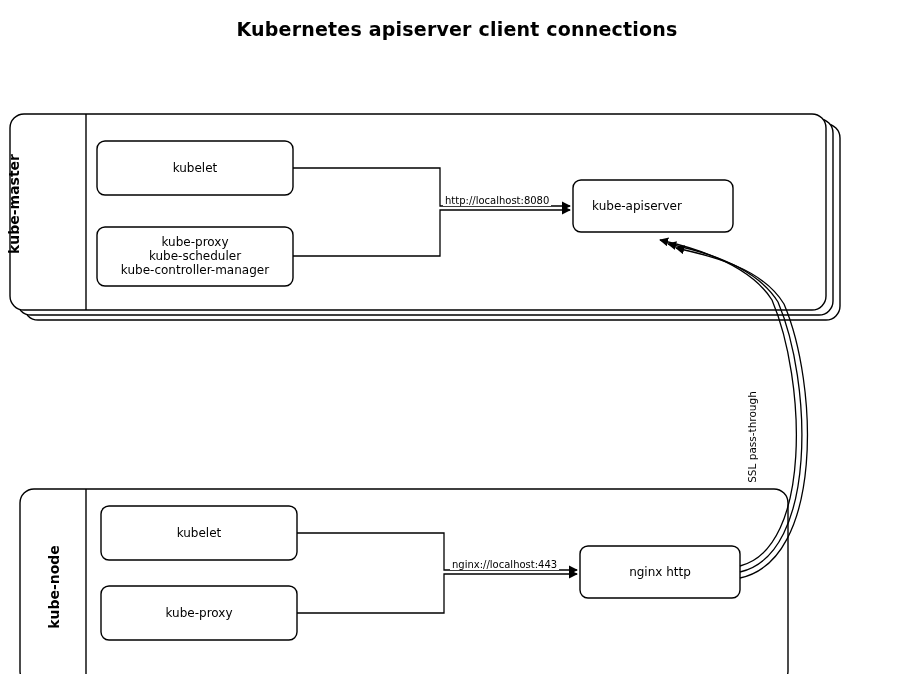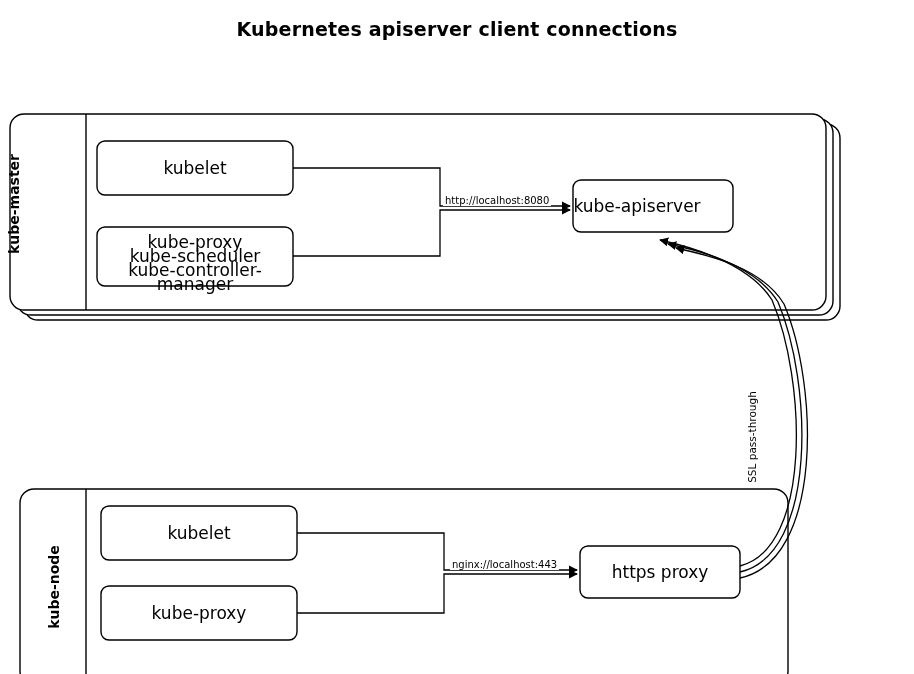--- a/index.html
+++ b/index.html
@@ -31,21 +31,21 @@
   svg.diagram {
     position: absolute;
     top: 0;
     left: 0;
     width: 914px;
     height: 674px;
   }
   .lbl {
     position: absolute;
     color: #000000;
-    font-size: 17px;
+    font-size: 12px;
     text-align: center;
     line-height: 14px;
     white-space: pre-line;
   }
   .grouplabel {
     position: absolute;
     font-size: 14px;
     font-weight: bold;
     color: #000000;
     transform-origin: center center;
@@ -121,21 +121,21 @@
   <div class="lbl" style="left:97px; top:235px; width:196px;">kube-proxy
 kube-scheduler
 kube-controller-manager</div>
 
   <div class="lbl" style="left:573px; top:199px; width:128px;">kube-apiserver</div>
 
   <div class="lbl" style="left:101px; top:526px; width:196px;">kubelet</div>
 
   <div class="lbl" style="left:101px; top:606px; width:196px;">kube-proxy</div>
 
-  <div class="lbl" style="left:580px; top:565px; width:160px;">https proxy</div>
+  <div class="lbl" style="left:580px; top:565px; width:160px;">nginx http</div>
 
   <div class="edgelabel" style="left:443px; top:195px;">http://localhost:8080</div>
 
   <div class="edgelabel" style="left:450px; top:559px;">nginx://localhost:443</div>
 
   <div class="vedgelabel" style="left:752px; top:437px; transform: translate(-50%,-50%) rotate(-90deg);">SSL pass-through</div>
 
 </div>
 
 </body></html>

